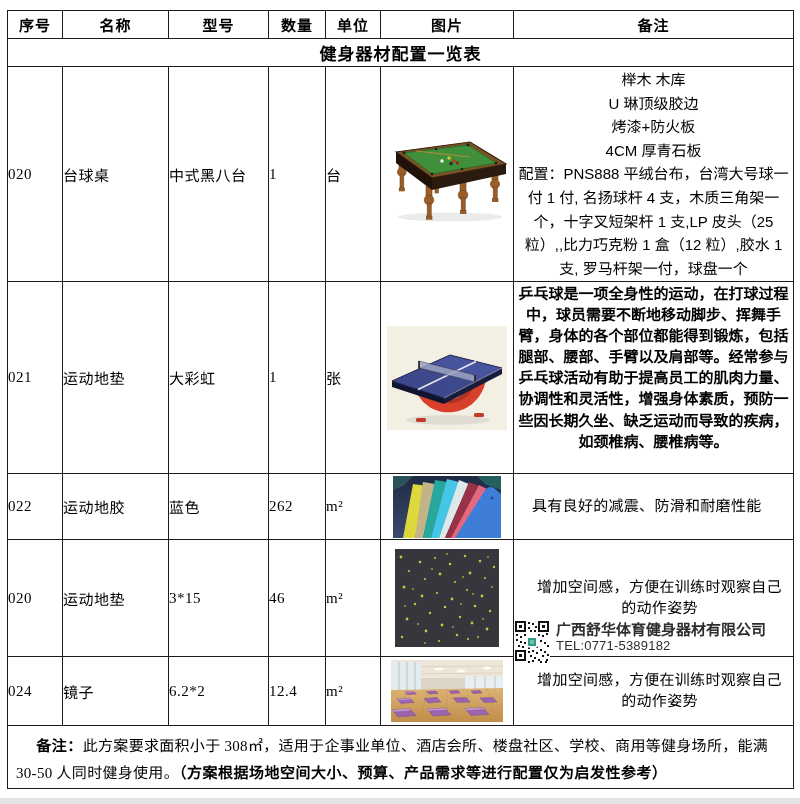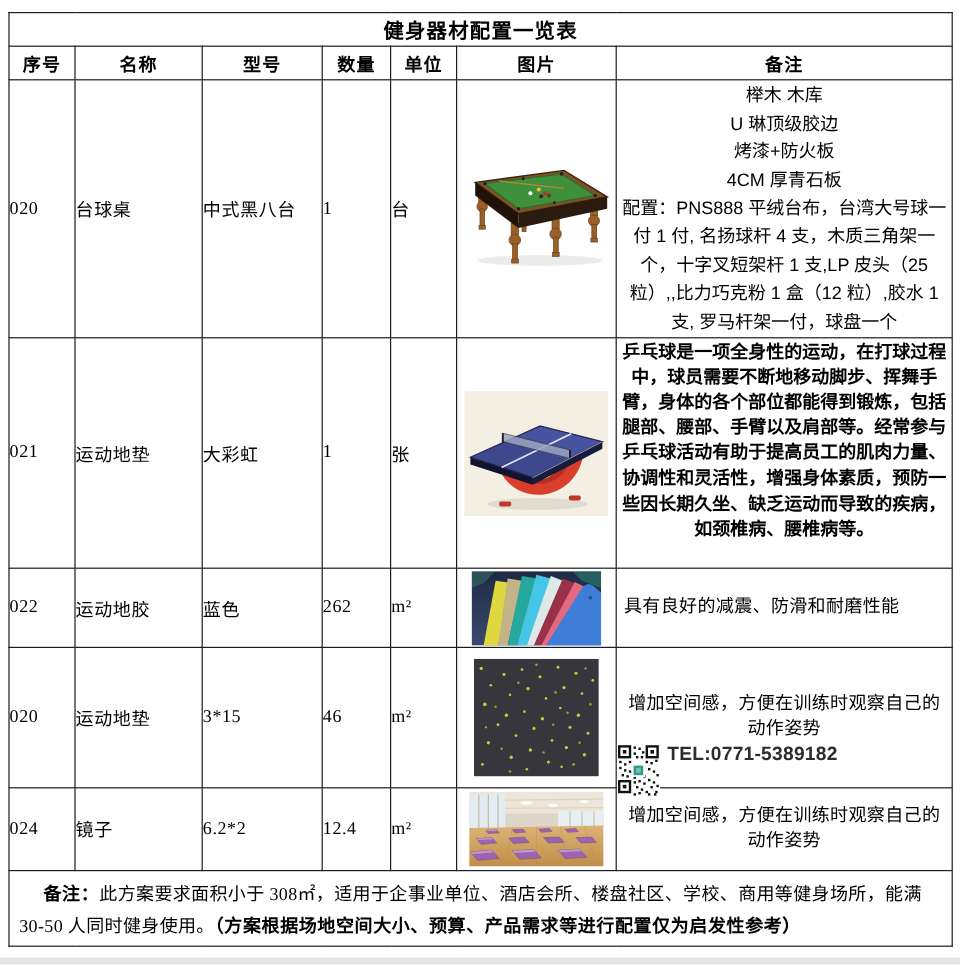--- a/index.html
+++ b/index.html
@@ -12,33 +12,33 @@
   th.colhead{height:27px;font-size:15px;font-weight:bold;text-align:center;letter-spacing:1px;}
   td.val{font-size:15px;letter-spacing:0.5px;}
   td.imgcell{text-align:center;}
   .imgwrap{display:flex;align-items:center;justify-content:center;width:100%;}
   td.remark{vertical-align:top;}
   .clip{overflow:hidden;text-align:center;}
   .clip.r0{height:213px;padding:1px 4px 0 4px;font-family:"Liberation Sans","DejaVu Sans",sans-serif;
            font-size:15px;line-height:23.6px;white-space:pre-line;}
   .clip.r1{height:190px;padding:1px 4px 0 4px;font-family:"Liberation Sans","DejaVu Sans",sans-serif;
            font-size:15px;line-height:21.1px;font-weight:bold;}
-  .clip.mid{display:flex;align-items:center;padding:0 6px;font-size:15px;line-height:21px;letter-spacing:0.3px;}
+  .clip.mid{display:flex;align-items:center;padding:0 6px;font-size:15px;line-height:21px;letter-spacing:0.3px;margin-left:12px;}
   .clip.r2{height:64px;}
   .clip.r3{height:116px;}
   .clip.r4{height:68px;}
   td.footcell{vertical-align:top;}
   .footwrap{height:55px;overflow:hidden;padding:7px 8px 0 8px;font-size:15px;line-height:27px;
             text-indent:1.35em;letter-spacing:0.3px;}
   .footwrap b{letter-spacing:0.5px;margin-top:36px;}
   .company{position:absolute;left:514px;top:620px;width:276px;display:flex;gap:6px;align-items:flex-start;
            z-index:3;font-family:"Liberation Sans","DejaVu Sans",sans-serif;}
   .company .ctext{padding-top:1px;color:#2d2d2d;}
   .cname{font-size:15px;font-weight:bold;line-height:17px;white-space:nowrap;}
-  .ctel,.cweb{font-size:16px;font-weight:bold;line-height:15.5px;letter-spacing:0.2px;white-space:nowrap;}
+  .ctel,.cweb{font-size:13px;font-weight:normal;line-height:15.5px;letter-spacing:0.2px;white-space:nowrap;}
   .bottom-strip{position:absolute;left:0;top:798px;width:800px;height:6px;background:#e3e3e3;}
   svg{display:block;}
 </style>
 </head>
 <body>
 
 <div class="page">
 
   <table class="sheet">
     <colgroup>
@@ -46,31 +46,31 @@
         <col style="width:106px">
         <col style="width:100px">
       <col style="width:57px">
         <col style="width:55px">
         <col style="width:133px">
         <col style="width:280px">
     </colgroup>
 
     <tbody>
         <tr>
-      <td class="title-cell" colspan="7">健身器材配置一览表</td>
-    </tr>
-
-    <tr>
       <th class="colhead">序号</th>
       <th class="colhead">名称</th>
       <th class="colhead">型号</th>
       <th class="colhead">数量</th>
       <th class="colhead">单位</th>
       <th class="colhead">图片</th>
       <th class="colhead">备注</th>
+    </tr>
+
+    <tr>
+      <td class="title-cell" colspan="7">健身器材配置一览表</td>
     </tr>
 
     <tr style="height:214px">
       <td class="val">020</td>
       <td class="val">台球桌</td>
       <td class="val">中式黑八台</td>
       <td class="val">1</td>
       <td class="val">台</td>
       <td class="imgcell">
         <div class="imgwrap">
@@ -394,18 +394,19 @@
           <rect x="14" y="41" width="2" height="2"></rect>
         <rect x="18" y="40" width="2" height="2"></rect>
           <rect x="26" y="41" width="2" height="2"></rect>
           <rect x="31" y="41" width="2" height="2"></rect>
       </g>
       <rect x="12.5" y="16.5" width="11" height="11" fill="#ffffff"></rect>
       <rect x="14" y="18" width="8" height="8" fill="#2e9a88"></rect>
       <rect x="16" y="20" width="4" height="4" fill="#ffffff" fill-opacity="0.35"></rect>
     </svg>
     <div class="ctext">
+      <div class="cname">广西舒华体育健身器材有限公司</div>
       <div class="ctel">TEL:0771-5389182</div>
     </div>
   </div>
 
   <div class="bottom-strip"></div>
 </div>
 
 </body></html>

